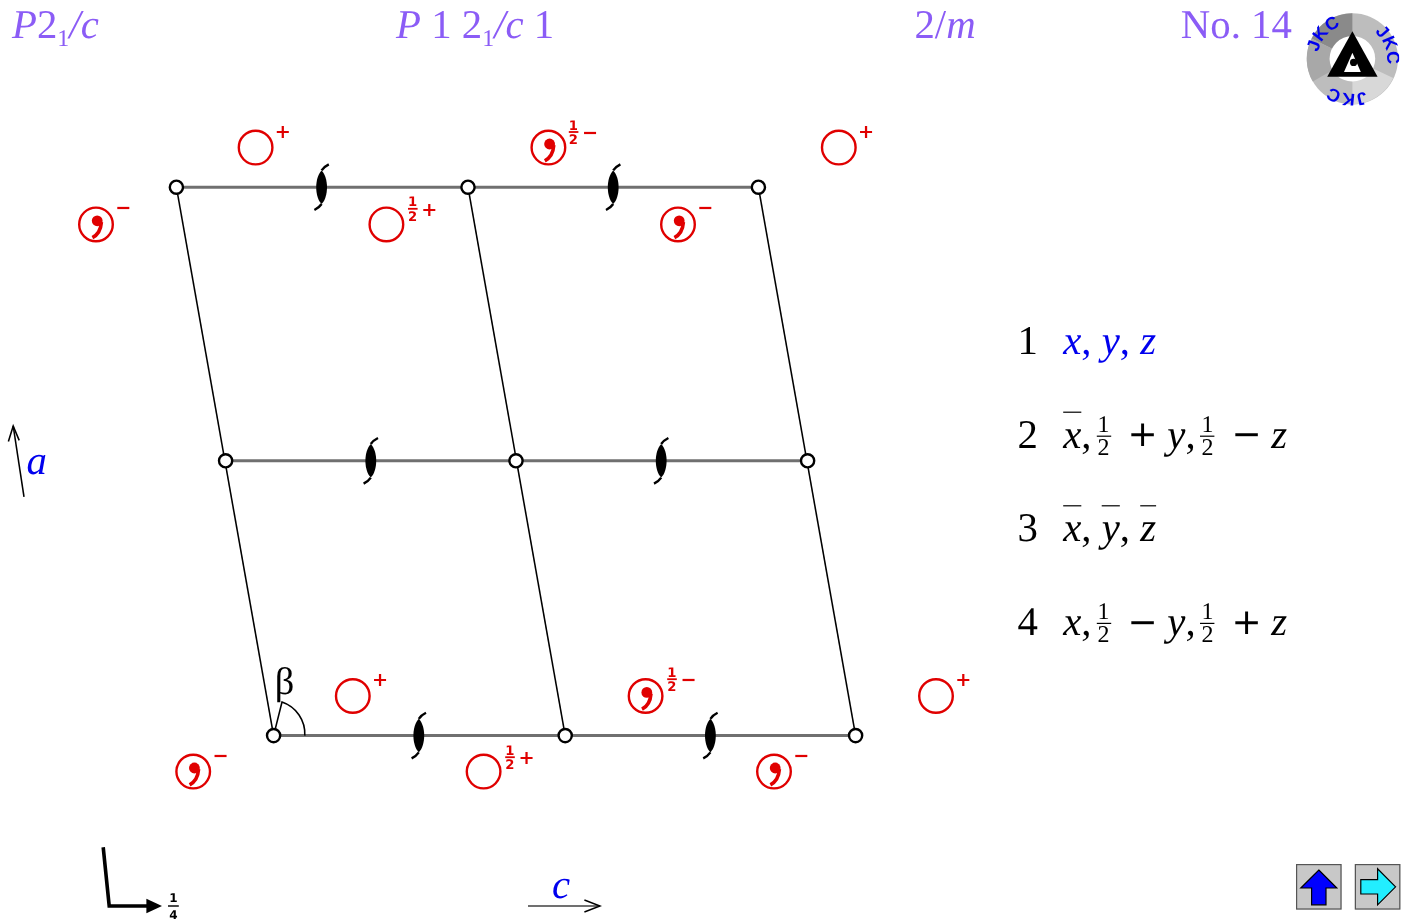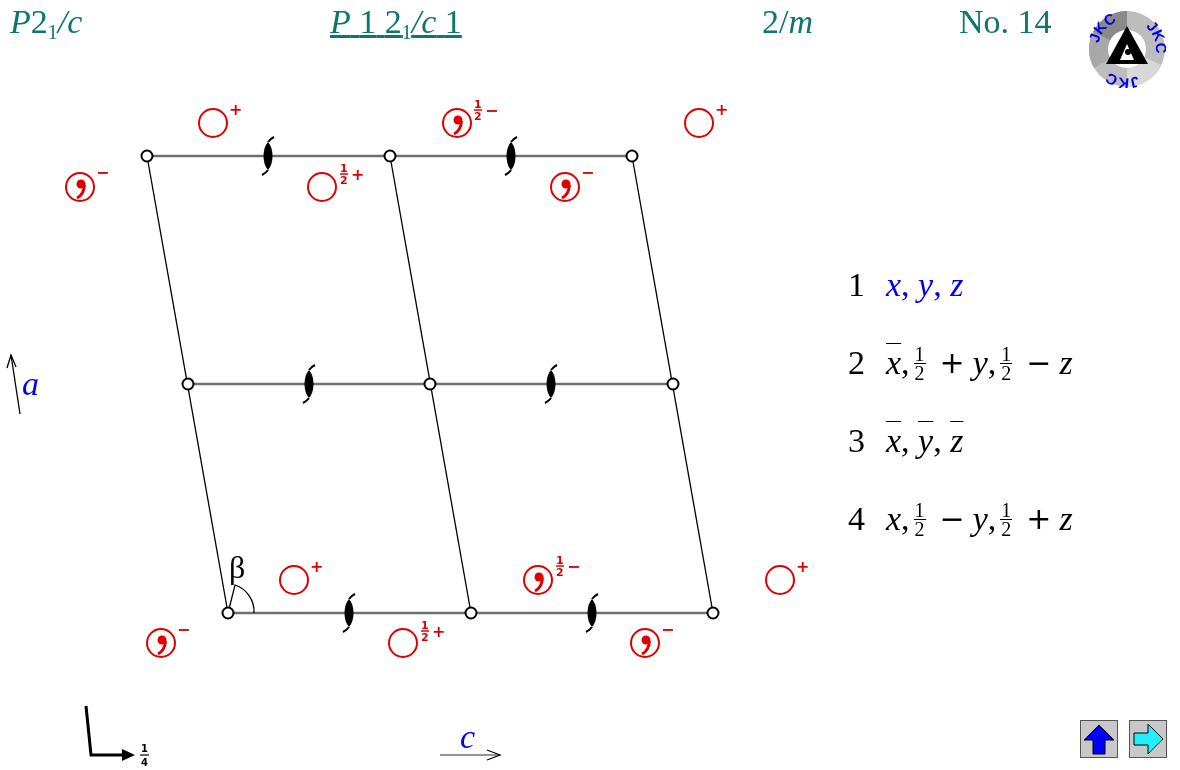--- a/index.html
+++ b/index.html
@@ -1,17 +1,17 @@
 <!DOCTYPE html>
 <html><head>
 <meta charset="utf-8">
 <style>
   html, body { margin:0; padding:0; background:#ffffff; }
   body { width:1180px; height:770px; position:relative; overflow:hidden; font-family:"Liberation Serif", "DejaVu Serif", serif; }
-  .hdr { position:absolute; top:2px; font-size:34px; color:#0f766e; white-space:nowrap; line-height:40px; }
+  .hdr { position:absolute; top:2px; font-size:34px; color:#8b5cf6; white-space:nowrap; line-height:40px; }
   .hdr i { font-style:italic; }
   .hdr sub { font-size:20px; vertical-align:-6px; line-height:0; }
   #diagram { position:absolute; left:0; top:0; }
   .ops { position:absolute; left:848px; top:246px; font-size:34px; color:#000; }
   .op { height:78px; line-height:50px; white-space:nowrap; display:flex; align-items:center; }
   .op .num { display:inline-block; width:38px; }
   .op i { font-style:italic; }
   .op.blue { color:#0000ee; }
   .bar { text-decoration:overline; text-decoration-thickness:1px; }
   .frac { display:inline-flex; flex-direction:column; align-items:center; font-size:20px; line-height:18px; margin:0 6px 0 4px; vertical-align:middle; }
@@ -19,27 +19,27 @@
   .sign { font-family:"DejaVu Sans", sans-serif; font-size:30px; margin:0 8px; }
   .navbtn { position:absolute; top:720px; width:38px; height:38px; background:#c8c8c8; border:1px solid #555; box-sizing:border-box; cursor:pointer; }
   .logo { position:absolute; left:1088px; top:10px; width:78px; height:78px; }
 </style>
 </head>
 <body>
 
 <div class="hdr" style="left:10px;">
   <i>P</i><span>2</span><sub>1</sub><i>/c</i>
 </div>
-<div class="hdr" style="left:330px;text-decoration:underline;">
+<div class="hdr" style="left:330px;">
   <i>P</i>&nbsp;<span>1</span>&nbsp;<span>2</span><sub>1</sub><i>/c</i>&nbsp;<span>1</span>
 </div>
 <div class="hdr" style="left:750px;margin-left:12px;">
   <span>2/</span><i>m</i>
 </div>
-<div class="hdr" style="left:959px;">No. 14</div>
+<div class="hdr" style="left:984px;">No. 14</div>
 
 <svg class="logo" viewBox="0 0 78 78">
   <defs>
     <path id="arcpath" d="M 39 39 m -29 0 a 29 29 0 1 1 58 0 a 29 29 0 1 1 -58 0"></path>
   </defs>
   <circle cx="39" cy="39" r="38" fill="#bdbdbd"></circle>
   <path d="M39 39 L39 1 A38 38 0 0 0 5 22 Z" fill="#8a8a8a"></path>
   <path d="M39 39 L5 22 A38 38 0 0 0 6 58 Z" fill="#a8a8a8"></path>
   <path d="M39 39 L39 77 A38 38 0 0 0 73 55 Z" fill="#d8d8d8"></path>
   <circle cx="39" cy="39" r="19" fill="#ffffff"></circle>

